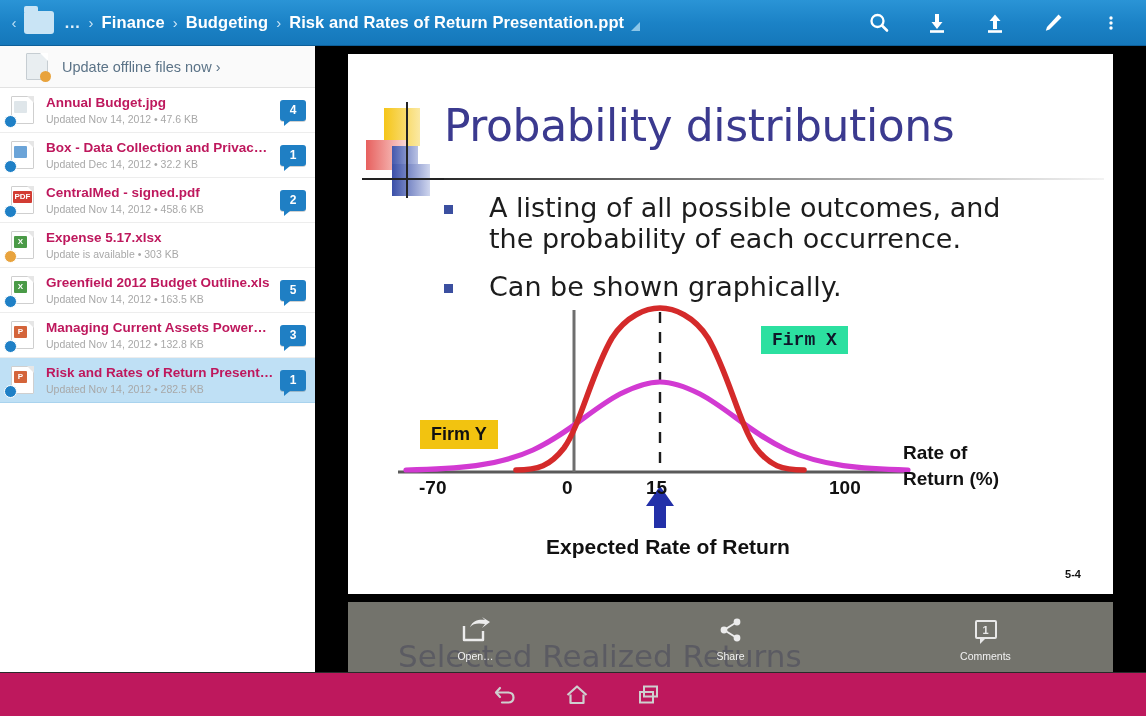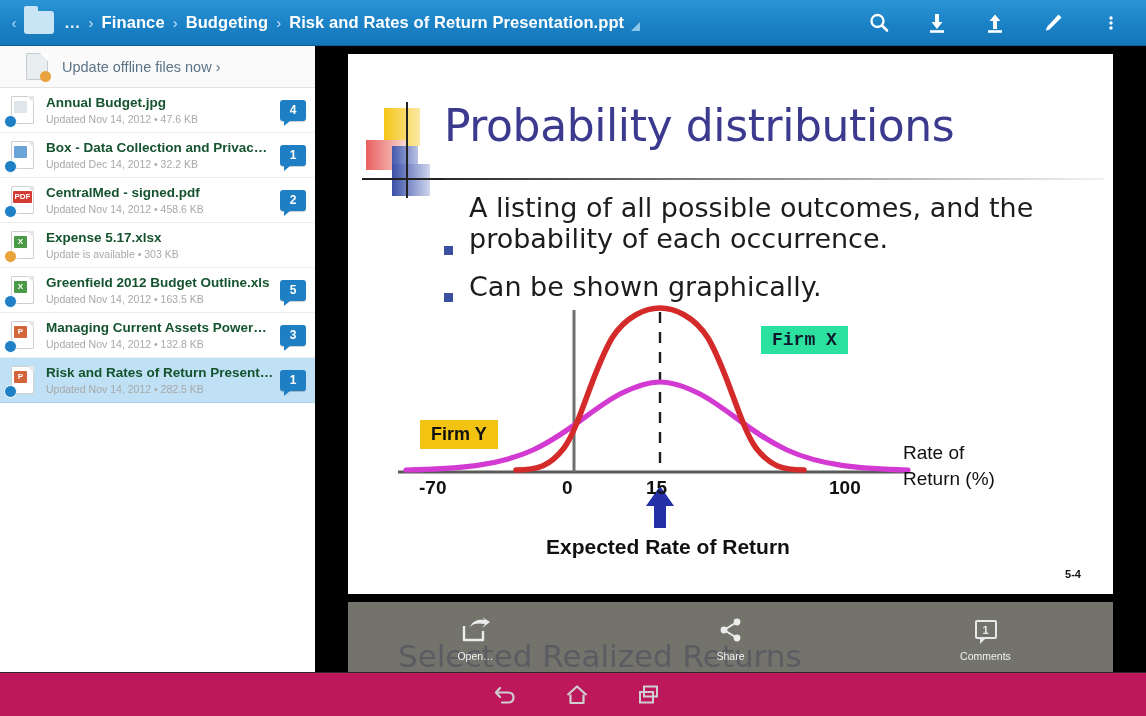--- a/index.html
+++ b/index.html
@@ -92,21 +92,21 @@
   .glyph.pdf { background: #d23c33; width: 19px; left: 1px; }
   .glyph.xls { background: #4a9a47; }
   .glyph.ppt { background: #d4643a; }
   .sync-badge {
     position: absolute; left: 4px; bottom: 5px; width: 13px; height: 13px; border-radius: 50%;
     background: #1f80c6; border: 1.5px solid #fff;
   }
   .sync-badge.pending { background: #e8a33d; }
   .file-text { flex: 1; min-width: 0; padding-right: 6px; }
   .file-title {
-    font-size: 13.5px; font-weight: bold; color: #14532d; line-height: 16px;
+    font-size: 13.5px; font-weight: bold; color: #be185d; line-height: 16px;
     white-space: nowrap; overflow: hidden; text-overflow: clip;
   }
   .file-sub {
     font-size: 10.5px; color: #a8a8a8; line-height: 14px; margin-top: 1px;
     white-space: nowrap; overflow: hidden;
   }
   .cmt-badge {
     position: relative; flex: 0 0 auto; margin-right: 9px;
     min-width: 26px; height: 21px; background: #1f7fc4;
     border-radius: 3px; color: #fff; font-size: 12px; font-weight: bold;
@@ -149,22 +149,22 @@
   #title-rule {
     position: absolute; left: 96px; top: 124px; width: 660px; height: 2px;
     background: linear-gradient(to right,#2b2b2b,#b9b9b9 70%,#f2f2f2);
   }
   #slide-title {
     position: absolute; left: 96px; top: 46px;
     font-size: 44px; color: #3b3a8f; font-family: "DejaVu Sans", sans-serif;
     letter-spacing: -0.4px;
   }
   .bullet-line {
-    position: absolute; display: flex; align-items: flex-end;
-    font-size: 27px; color: #1c1c1c; font-family: "DejaVu Sans", sans-serif; line-height: 1.16;
+    position: absolute; display: flex; align-items: flex-start;
+    font-size: 27px; color: #1c1c1c; font-family: "DejaVu Sans", sans-serif; line-height: 1.16; gap: 20px;
   }
   .bullet-line .bsq {
     width: 9px; height: 9px; background: #3b4fa0; margin-top: 13px; margin-right: 16px; flex: 0 0 9px;
   }
   #bullet1 { left: 96px; top: 138px; width: 600px; }
   #bullet2 { left: 96px; top: 217px; width: 600px; }
 
   
   #chart { position: absolute; left: 40px; top: 236px; width: 700px; height: 300px; }
   #chart svg { display: block; }
@@ -180,21 +180,21 @@
   }
   .tick {
     position: absolute; font-weight: bold; font-size: 19px; color: #111;
     font-family: "Liberation Sans", sans-serif;
   }
   #tick-n70 { left: 31px; top: 187px; }
   #tick-0   { left: 174px; top: 187px; }
   #tick-15  { left: 258px; top: 187px; }
   #tick-100 { left: 441px; top: 187px; }
   #axis-label {
-    position: absolute; left: 515px; top: 150px; font-weight: normal; font-size: 19px;
+    position: absolute; left: 515px; top: 150px; font-weight: bold; font-size: 19px;
     color: #111; line-height: 1.35; font-family: "Liberation Sans", sans-serif;
   }
   #exp-label {
     position: absolute; left: 158px; top: 245px; font-weight: bold; font-size: 21px;
     color: #111; font-family: "Liberation Sans", sans-serif;
   }
   #slide-num {
     position: absolute; right: 32px; bottom: 14px;
     font-weight: bold; font-size: 11px; color: #111;
     font-family: "Liberation Sans", sans-serif;

